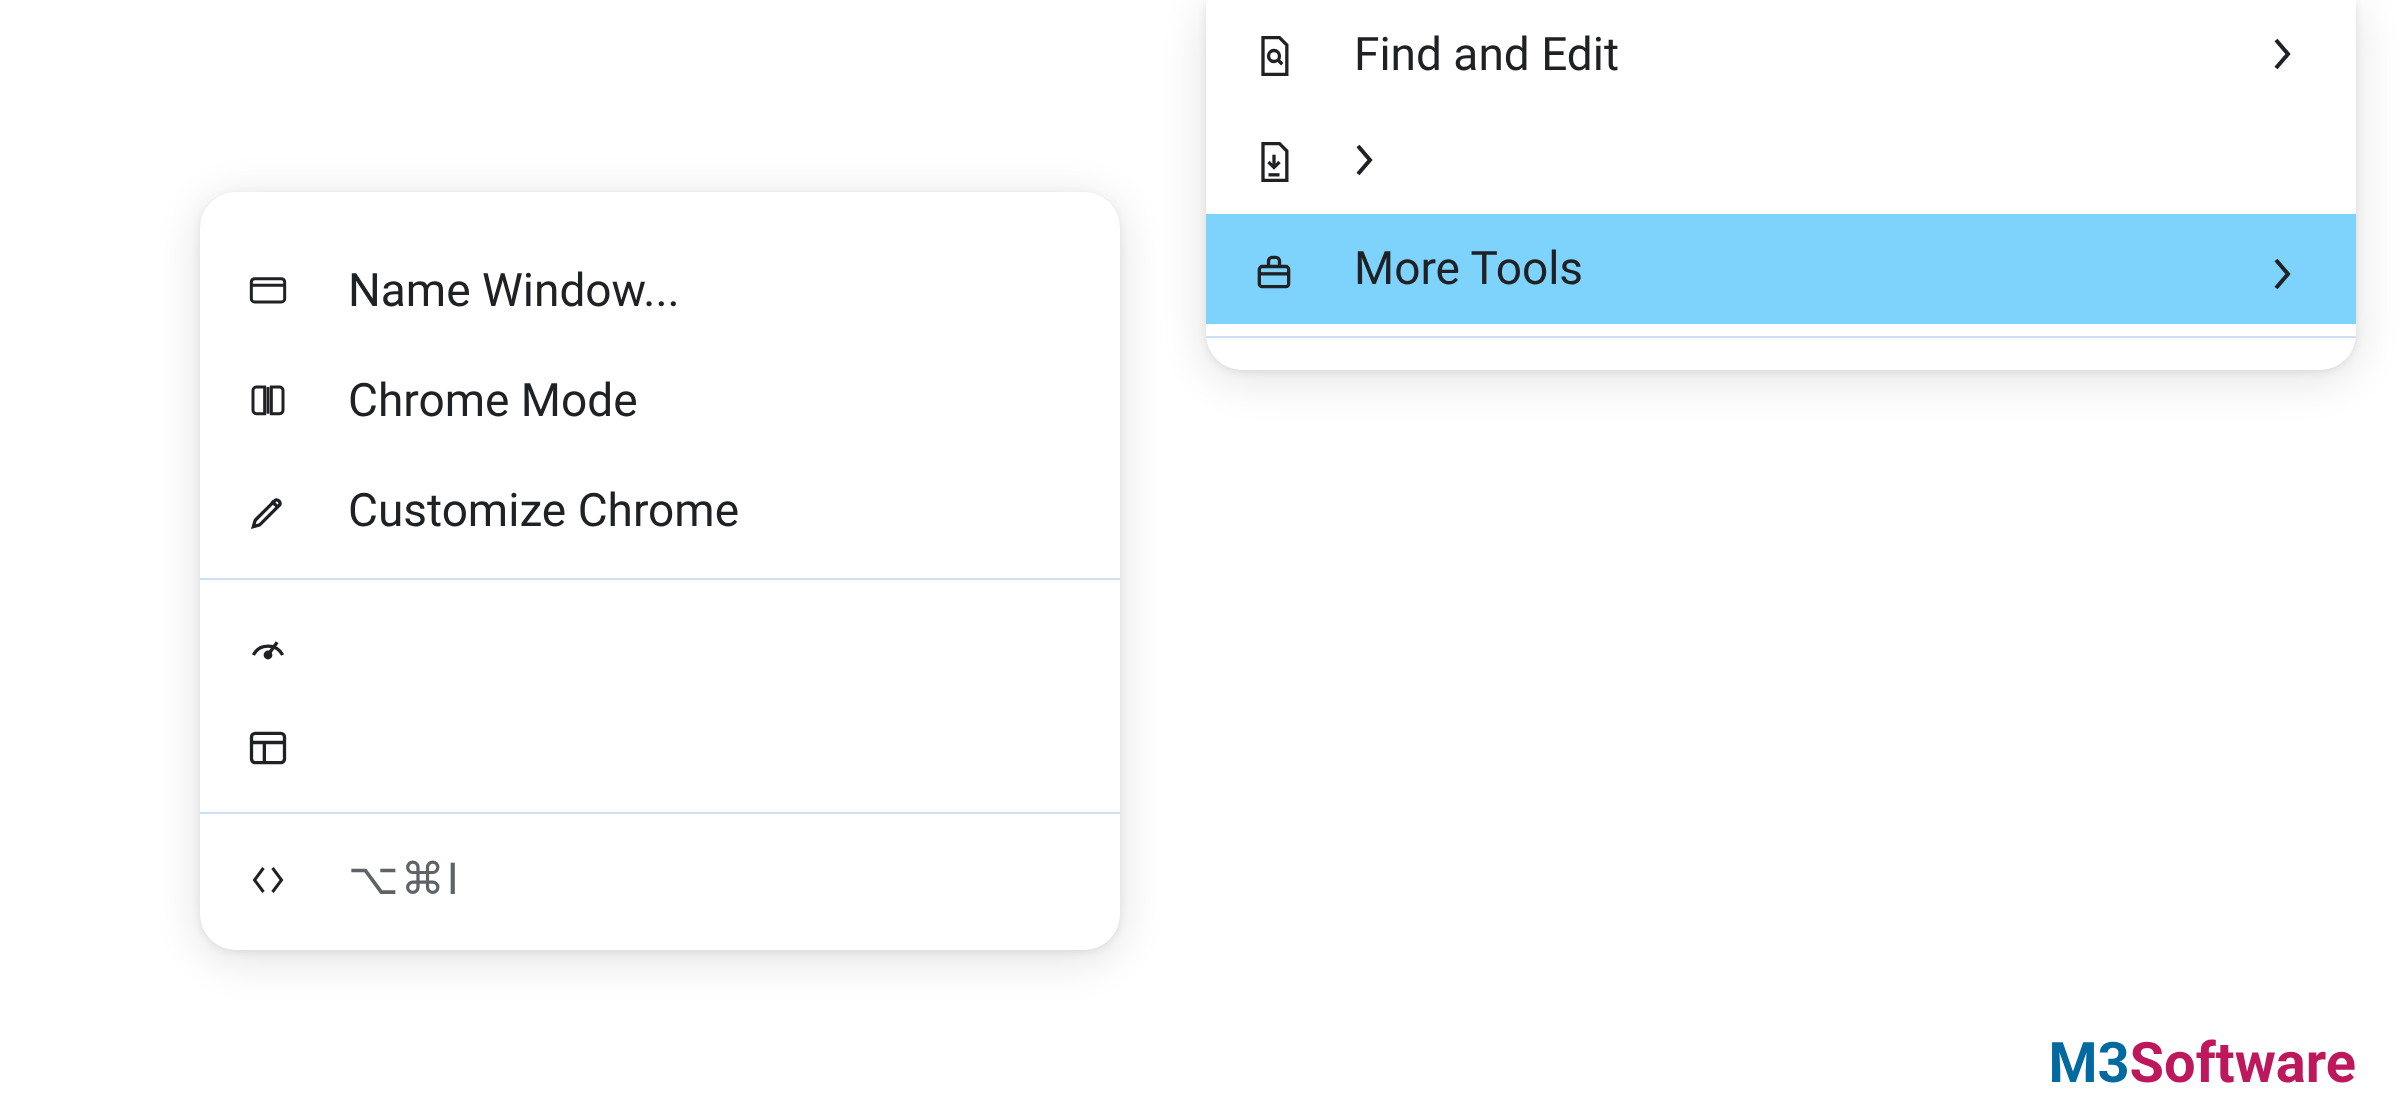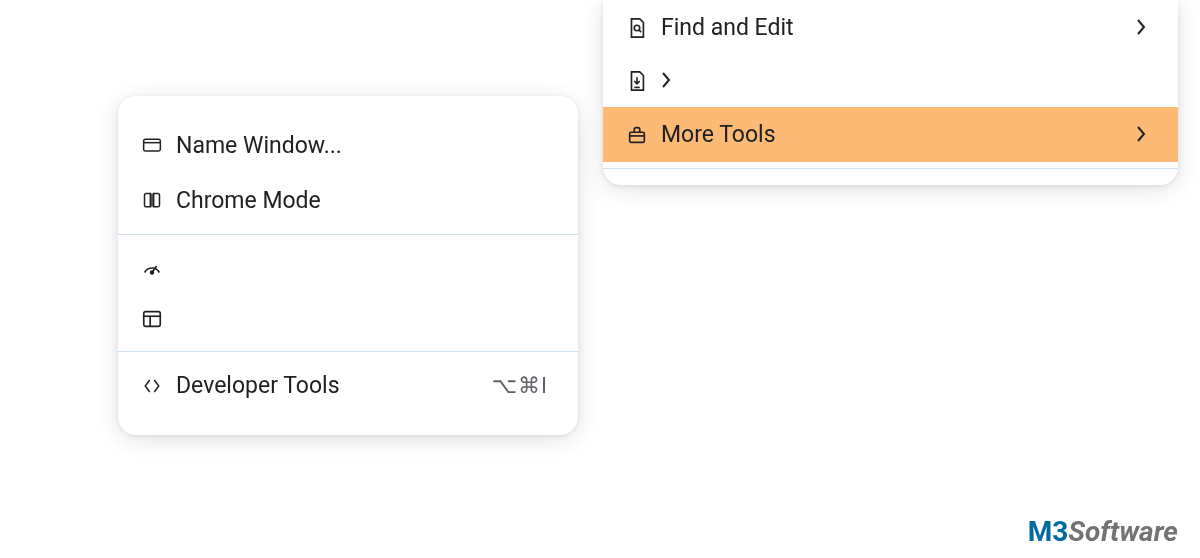--- a/index.html
+++ b/index.html
@@ -20,37 +20,38 @@
     }
     .main-menu {
       right: 22px;
       top: 0;
       width: 575px;
       border-top-left-radius: 0;
       border-top-right-radius: 0;
       padding-top: 0;
     }
     .sub-menu {
-      left: 118px;
+      left: 100px;
       top: 96px;
       width: 460px;
       padding-top: 22px;
-      padding-bottom: 22px;
+      padding-bottom: 8px;
     }
     .menu-item {
       display: flex;
       align-items: center;
       padding: 14px 30px 14px 22px;
       cursor: pointer;
       font-size: 23px;
       color: #202124;
-      gap: 12px;
+      gap: 28px;
     }
     .menu-item.highlighted {
-      background: #fdba74;
+      background: #7dd3fc;
+      align-items: flex-end;
     }
     .menu-item .icon {
       width: 24px;
       height: 24px;
       flex-shrink: 0;
       display: flex;
       align-items: center;
       justify-content: center;
       color: #202124;
     }
@@ -73,21 +74,21 @@
       margin: 6px 0;
     }
     .watermark {
       position: absolute;
       right: 22px;
       bottom: 10px;
       font-size: 28px;
       font-weight: 700;
     }
     .watermark .m3 { color: #0369a1; }
-    .watermark .soft { color: #737373; font-style: italic; }
+    .watermark .soft { color: #be185d; }
     svg { display: block; }
   </style>
 </head>
 <body>
 
 <div class="menu main-menu">
   <div class="menu-item">
     <span class="icon">
       <svg viewBox="0 0 24 24" width="22" height="22" fill="none" stroke="currentColor" stroke-width="1.8">
         <path d="M6 2h9l4 4v16H6z"></path>
@@ -155,20 +156,29 @@
     <span class="icon">
       <svg viewBox="0 0 24 24" width="24" height="20" fill="none" stroke="currentColor" stroke-width="1.8">
         <path d="M3 5a2 2 0 012-2h5v16H5a2 2 0 01-2-2z"></path>
         <path d="M21 5a2 2 0 00-2-2h-5v16h5a2 2 0 002-2z"></path>
         <path d="M12 3v16"></path>
       </svg>
     </span>
     <span class="label">Chrome Mode</span>
   </div>
 
+  <div class="menu-item">
+    <span class="icon">
+      <svg viewBox="0 0 24 24" width="22" height="22" fill="none" stroke="currentColor" stroke-width="1.8">
+        <path d="M4 20l3.5-1 11-11a2 2 0 00-2.5-2.5l-11 11z"></path>
+        <path d="M14 6l3 3"></path>
+      </svg>
+    </span>
+    <span class="label">Customize Chrome</span>
+  </div>
 
   <div class="divider"></div>
 
   <div class="menu-item">
     <span class="icon">
       <svg viewBox="0 0 24 24" width="22" height="22" fill="none" stroke="currentColor" stroke-width="1.8">
         <path d="M4 18a9 9 0 0116 0"></path>
         <circle cx="12" cy="18" r="1.5" fill="currentColor"></circle>
         <path d="M12 18l5-7"></path>
       </svg>
@@ -187,20 +197,19 @@
 
   <div class="divider"></div>
 
   <div class="menu-item">
     <span class="icon">
       <svg viewBox="0 0 24 24" width="24" height="18" fill="none" stroke="currentColor" stroke-width="2">
         <path d="M9 4L3 12l6 8"></path>
         <path d="M15 4l6 8-6 8"></path>
       </svg>
     </span>
-    <span class="label">Developer Tools</span>
     <span class="shortcut">⌥⌘I</span>
   </div>
 </div>
 
 <div class="watermark">
   <span class="m3">M3</span><span class="soft">Software</span>
 </div>
 
 </body></html>

